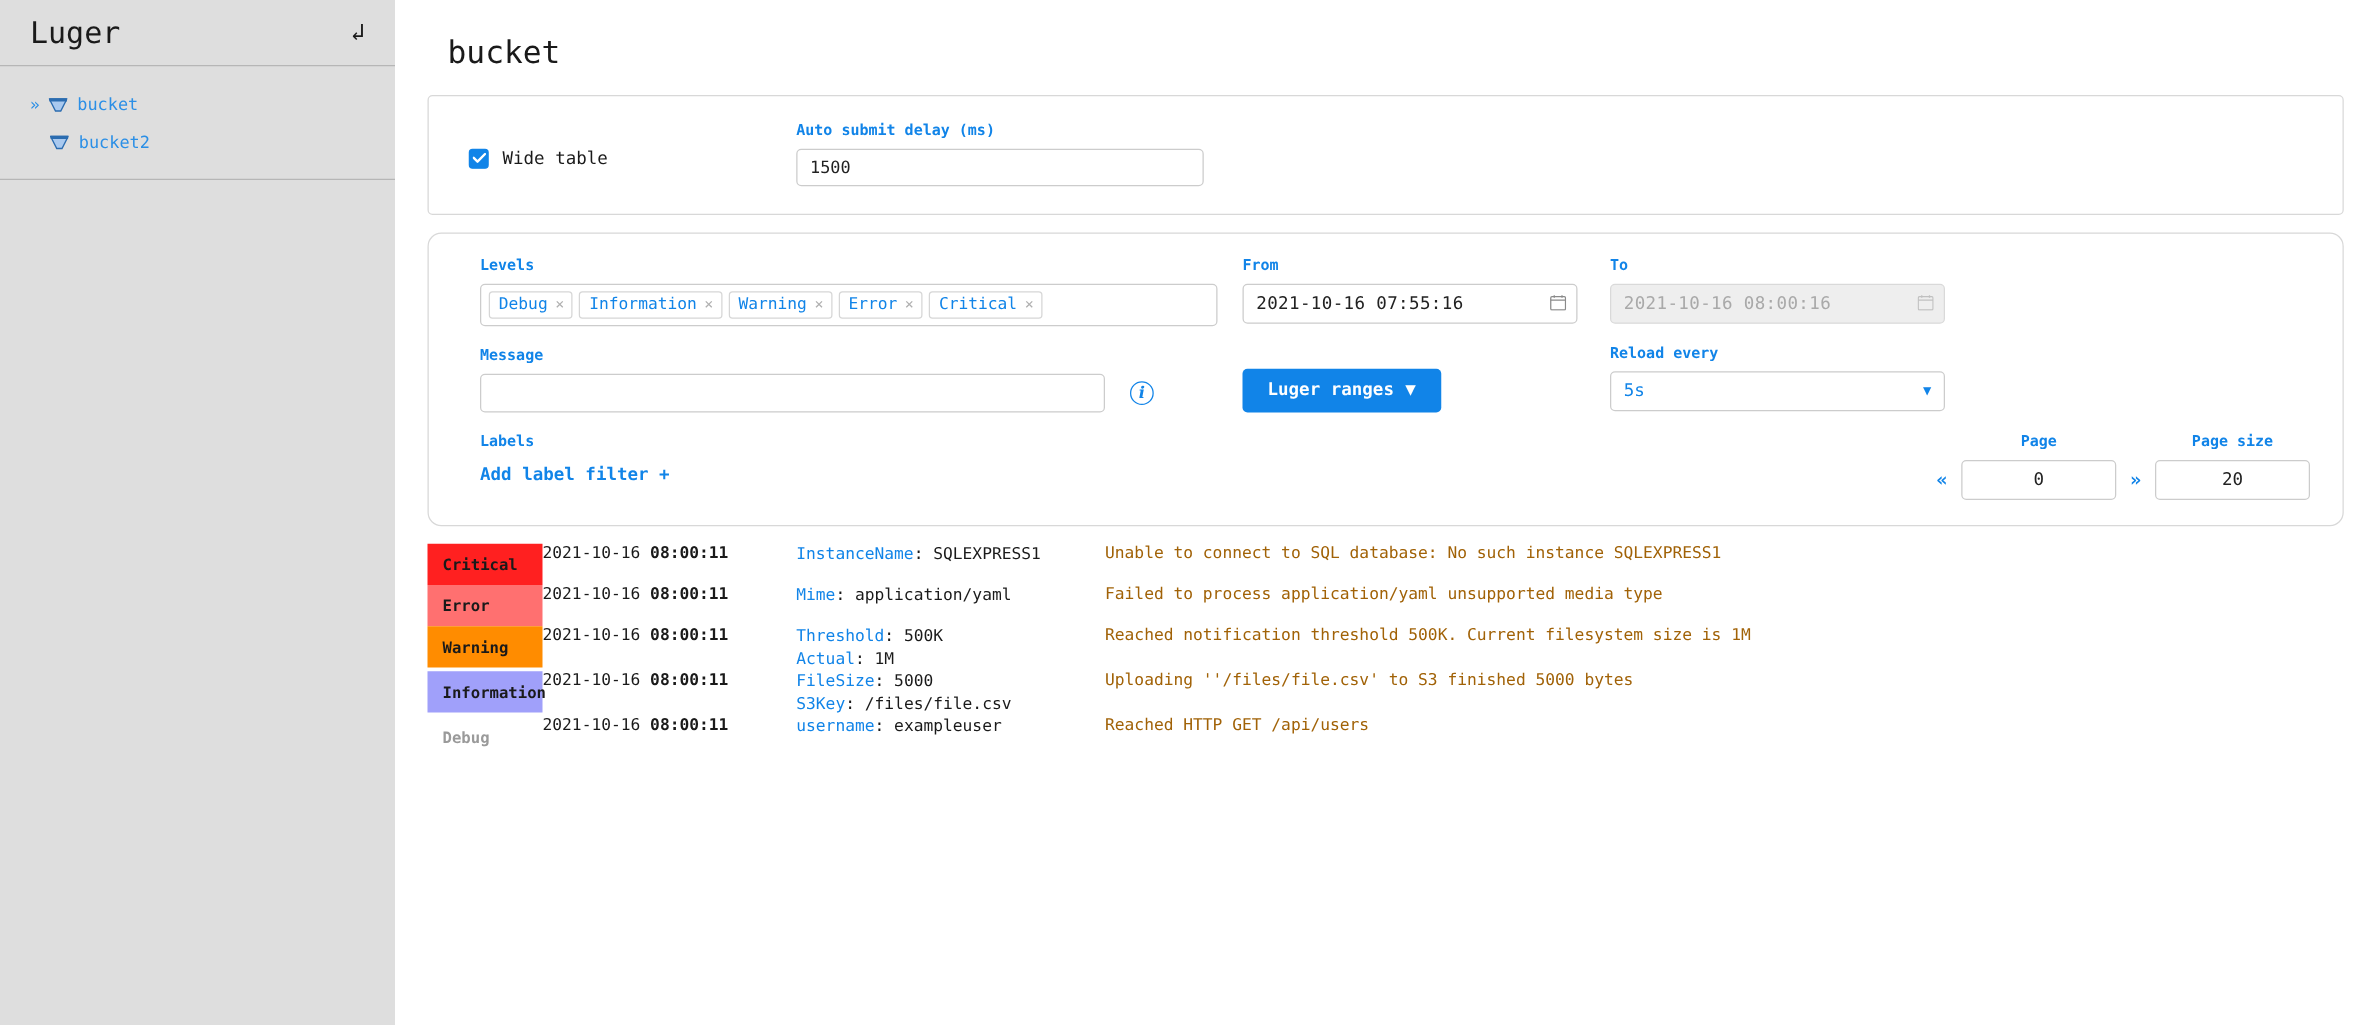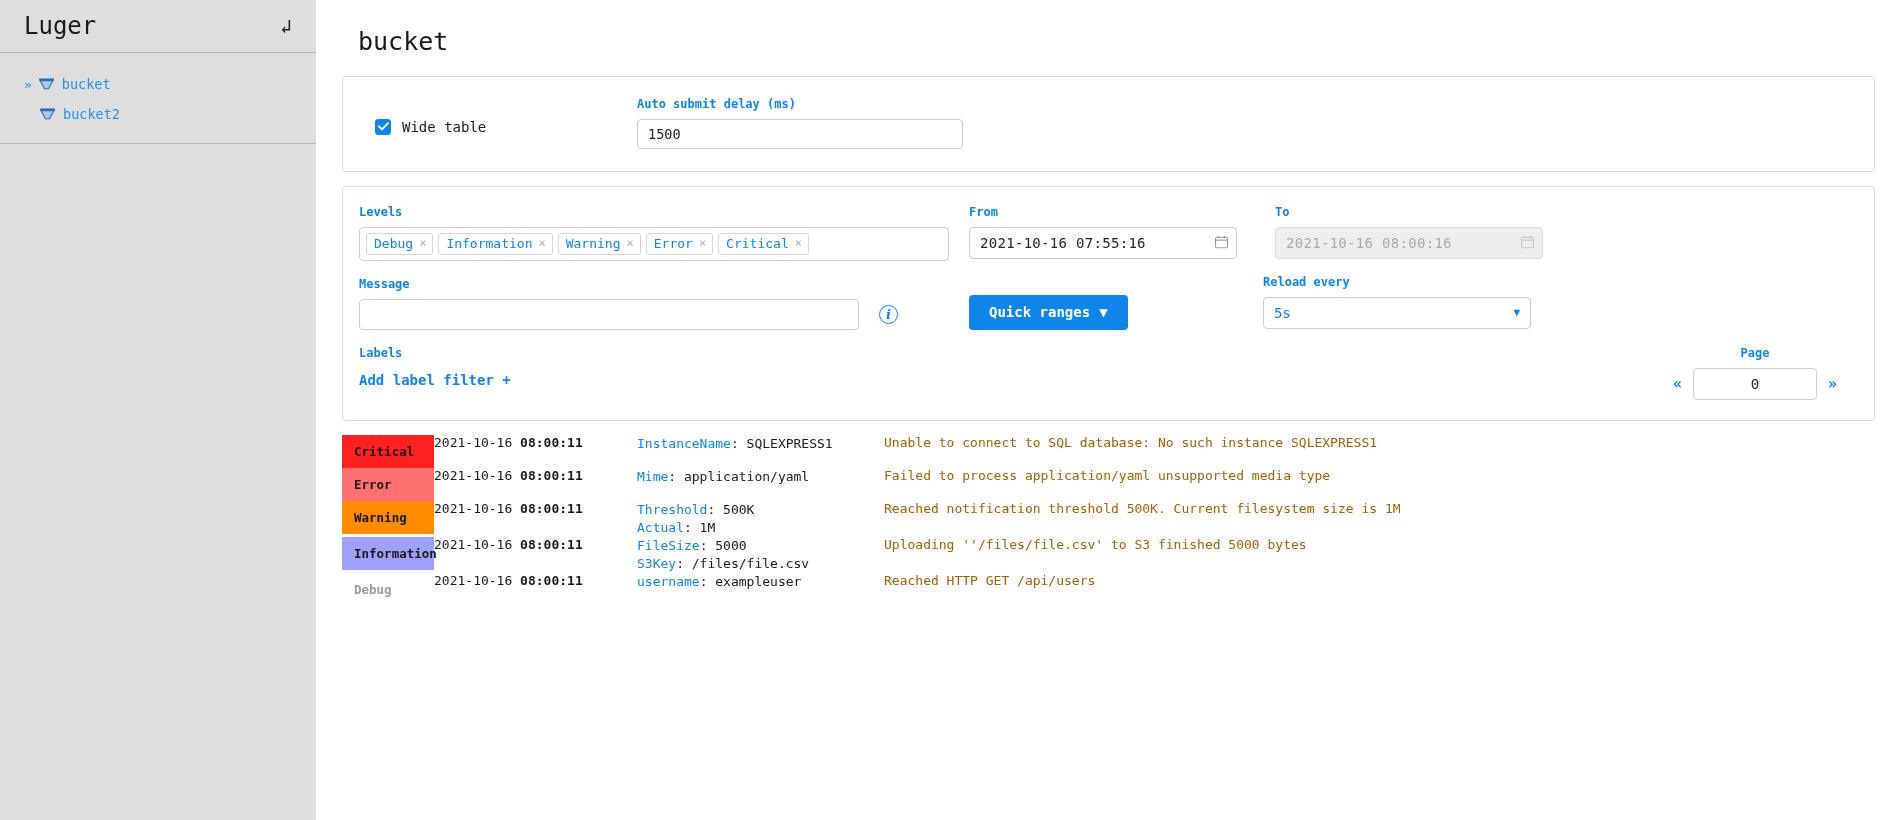--- a/index.html
+++ b/index.html
@@ -89,21 +89,21 @@
   .text-input {
     border: 1px solid #ccc; border-radius: 4px;
     height: 30px; padding: 0 10px;
     font-family: "DejaVu Sans Mono", "Liberation Mono", monospace;
     font-size: 13.5px; color: #222; background: #fff;
     outline: none; width: 100%;
   }
   .auto-delay-group { width: 326px; }
 
   
-  .panel-filters { padding: 18px 26px 20px 16px; }
+  .panel-filters { padding: 18px 26px 20px 41px; border-radius: 11px; }
   .filters-grid { display: flex; }
   .filters-left { width: 590px; }
   .filters-right { flex: 1; padding-left: 20px; }
   .levels-box {
     border: 1px solid #ccc; border-radius: 4px;
     min-height: 34px; padding: 4px 6px;
     display: flex; align-items: center; flex-wrap: wrap; gap: 5px;
     background: #fff;
   }
   .chip {
@@ -124,21 +124,21 @@
     margin: 0 0 6px 20px; cursor: pointer;
     font-family: "DejaVu Serif", serif;
   }
   .labels-block { margin-top: 16px; }
   .add-label-filter {
     font-size: 14px; color: #1184e8; font-weight: bold;
     cursor: pointer; display: inline-block; margin-top: 4px;
   }
 
   
-  .dates-row { display: flex; gap: 38px; }
+  .dates-row { display: flex; gap: 26px; }
   .date-field { width: 268px; }
   .date-input-wrap { position: relative; }
   .date-input {
     height: 32px; font-size: 14px; letter-spacing: 0.3px;
     padding-right: 28px;
   }
   .date-input.disabled { background: #eeeeee; color: #a9a9a9; border-color: #d9d9d9; }
   .cal-icon {
     position: absolute; right: 9px; top: 50%; transform: translateY(-50%);
     pointer-events: none;
@@ -315,41 +315,45 @@
                     <line x1="9.6" y1="0.6" x2="9.6" y2="2.6" stroke="#c0c0c0" stroke-width="1"></line>
                   </svg>
                 </span>
               </div>
             </div>
           </div>
 
           <div class="second-right-row">
             <div class="qr-col">
               <button class="quick-ranges-btn">
-                <span>Quick ranges</span>
+                <span>Luger ranges</span>
                 <span>▼</span>
               </button>
             </div>
             <div class="reload-col">
               <label class="field-label">Reload every</label>
               <div class="select-box">
                 <span class="select-value">5s</span>
                 <span class="select-caret">▼</span>
               </div>
             </div>
           </div>
 
           <div class="pager-row">
             <div class="pager-group">
               <span class="pg-arrow">«</span>
               <div class="pg-field">
                 <label class="field-label">Page</label>
                 <input class="text-input pg-input" type="text" value="0" style="">
               </div>
               <span class="pg-arrow">»</span>
+              <div class="pg-field">
+                <label class="field-label">Page size</label>
+                <input class="text-input pg-input" type="text" value="20" style="">
+              </div>
             </div>
           </div>
         </div>
 
       </div>
     </section>
 
     <table class="log-table">
       <tbody>
 

